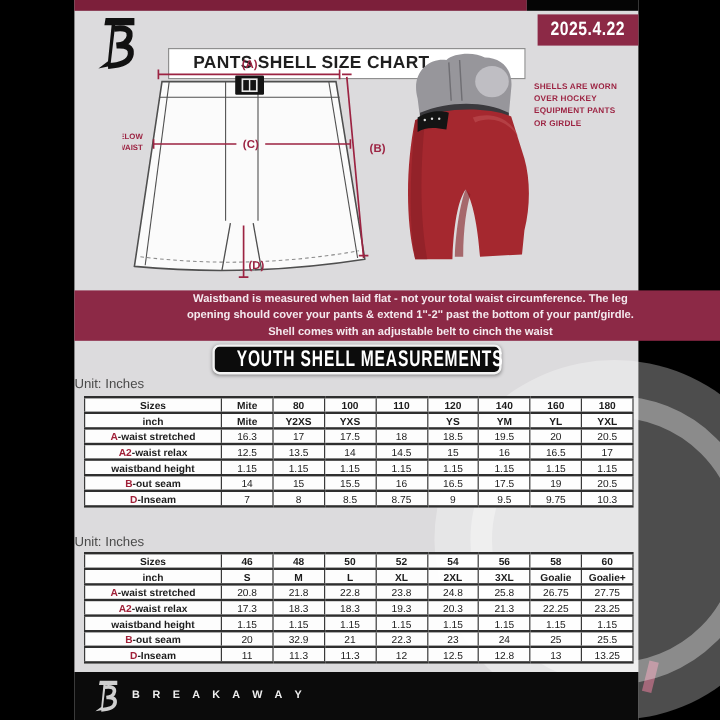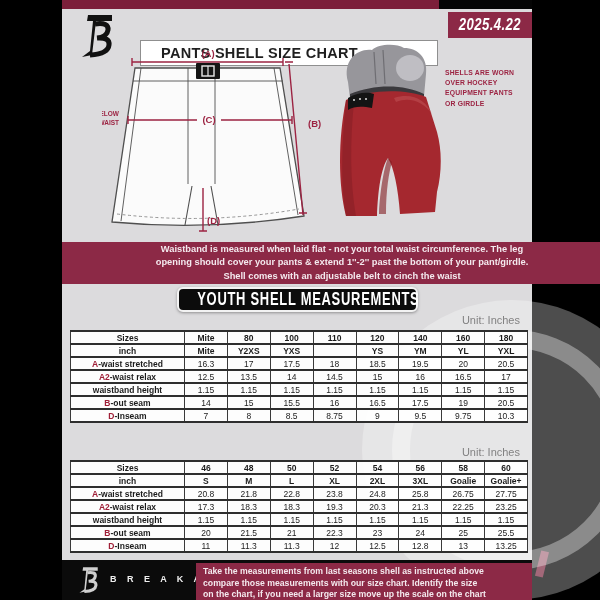--- a/index.html
+++ b/index.html
@@ -8,21 +8,21 @@
   .page{position:absolute;left:62px;top:0;width:470px;height:600px;background:#dcdbdd;}
 
   
   .top-strip{position:absolute;left:0;top:0;width:377px;height:9px;background:#7c1f3a;}
   .top-corner{position:absolute;left:377px;top:0;width:93px;height:9px;background:#050505;}
   .logo{position:absolute;left:14px;top:13px;width:40px;height:46px;}
   .title-box{position:absolute;left:78px;top:12px;width:298px;height:26px;background:#ffffff;
              border:1px solid #8f8f8f;display:flex;align-items:center;box-sizing:border-box;margin-top:28px;}
   .title-box span{padding-left:20px;font-size:14.5px;font-weight:bold;color:#1f1f1f;letter-spacing:.3px;}
   .date-box{position:absolute;left:386px;top:12px;width:84px;height:26px;background:#8c2946;
-            display:flex;align-items:center;justify-content:center;font-style:italic;}
+            display:flex;align-items:center;justify-content:center;}
   .date-box span{color:#fff;font-size:16px;font-weight:bold;display:inline-block;
                  transform:scaleX(.82);letter-spacing:.5px;}
 
   
   .diagram{position:absolute;left:40px;top:45px;}
   .photo{position:absolute;left:272px;top:42px;}
   .photo-caption{position:absolute;left:383px;top:68px;width:86px;color:#9c2342;
                  font-size:6.8px;font-weight:bold;line-height:1.5;letter-spacing:.2px;}
 
   
@@ -30,21 +30,21 @@
           color:#f4e9ee;font-size:9.3px;font-weight:bold;text-align:center;line-height:1.42;
           display:flex;flex-direction:column;justify-content:center;}
 
   
   .badge{position:absolute;left:115px;width:241px;height:25px;background:#0c0c0c;
          border:2px solid #f3f3f3;border-radius:6px;box-sizing:border-box;
          display:flex;align-items:center;justify-content:center;box-shadow:0 1px 3px rgba(0,0,0,.35);padding-left:21px;}
   .badge span{color:#fff;font-size:18px;font-weight:bold;white-space:nowrap;display:inline-block;
               transform:scale(.72,1.05);letter-spacing:1px;}
   .badge.youth{top:287px;} .badge.adult{top:423px;}
-  .unit{position:absolute;left:0;width:458px;text-align:right;color:#4a4a4a;font-size:11px;}
+  .unit{position:absolute;left:0;width:458px;text-align:left;color:#4a4a4a;font-size:11px;}
   .unit.youth{top:314px;} .unit.adult{top:446px;}
 
   
   table.size{position:absolute;left:8px;width:458px;border-collapse:collapse;table-layout:fixed;
              background:rgba(255,255,255,.93);z-index:2;}
   table.size.youth{top:330px;} table.size.adult{top:460px;}
   table.size td{border:1px solid #3a3a3a;border-top:2px solid #2e2e2e;border-bottom:2px solid #2e2e2e;
                 height:11px;padding:0 1px;text-align:center;font-size:8.5px;color:#1c1c1c;
                 overflow:hidden;white-space:nowrap;}
   table.size td.lbl{width:111px;font-weight:bold;}
@@ -293,21 +293,21 @@
             <td class="val">1.15</td>
             <td class="val">1.15</td>
             <td class="val">1.15</td>
             <td class="val">1.15</td>
             <td class="val">1.15</td>
             <td class="val">1.15</td>
           </tr>
           <tr>
             <td class="lbl"><span class="pfx">B</span>-out seam</td>
             <td class="val">20</td>
-            <td class="val">21.5</td>
+            <td class="val">32.9</td>
             <td class="val">21</td>
             <td class="val">22.3</td>
             <td class="val">23</td>
             <td class="val">24</td>
             <td class="val">25</td>
             <td class="val">25.5</td>
           </tr>
           <tr>
             <td class="lbl"><span class="pfx">D</span>-Inseam</td>
             <td class="val">11</td>
@@ -322,21 +322,16 @@
         </tbody>
     </table>
 
     <div class="footer-bar">
       <svg class="footer-logo" viewBox="0 0 40 46">
         <polygon points="36,2 12,2 11,8 17,8 14,38 6,44 16,42 20,8 36,8" fill="#cfcfcf"></polygon>
         <path d="M19,11 Q33,9 32,17 Q31,24 21,25 Q34,24 33,32 Q32,41 14,42" fill="none" stroke="#cfcfcf" stroke-width="5"></path>
       </svg>
       <div class="brand">B R E A K A W A Y</div>
     </div>
-    <div class="footer-note">
-        <div>Take the measurements from last seasons shell as instructed above</div>
-        <div>compare those measurements  with our size chart. Identify the size</div>
-        <div>on the chart, if you need a larger size move up the scale on the chart</div>
-      </div>
   </div>
 
   <div class="bookmark"></div>
 </div>
 
 </body></html>

